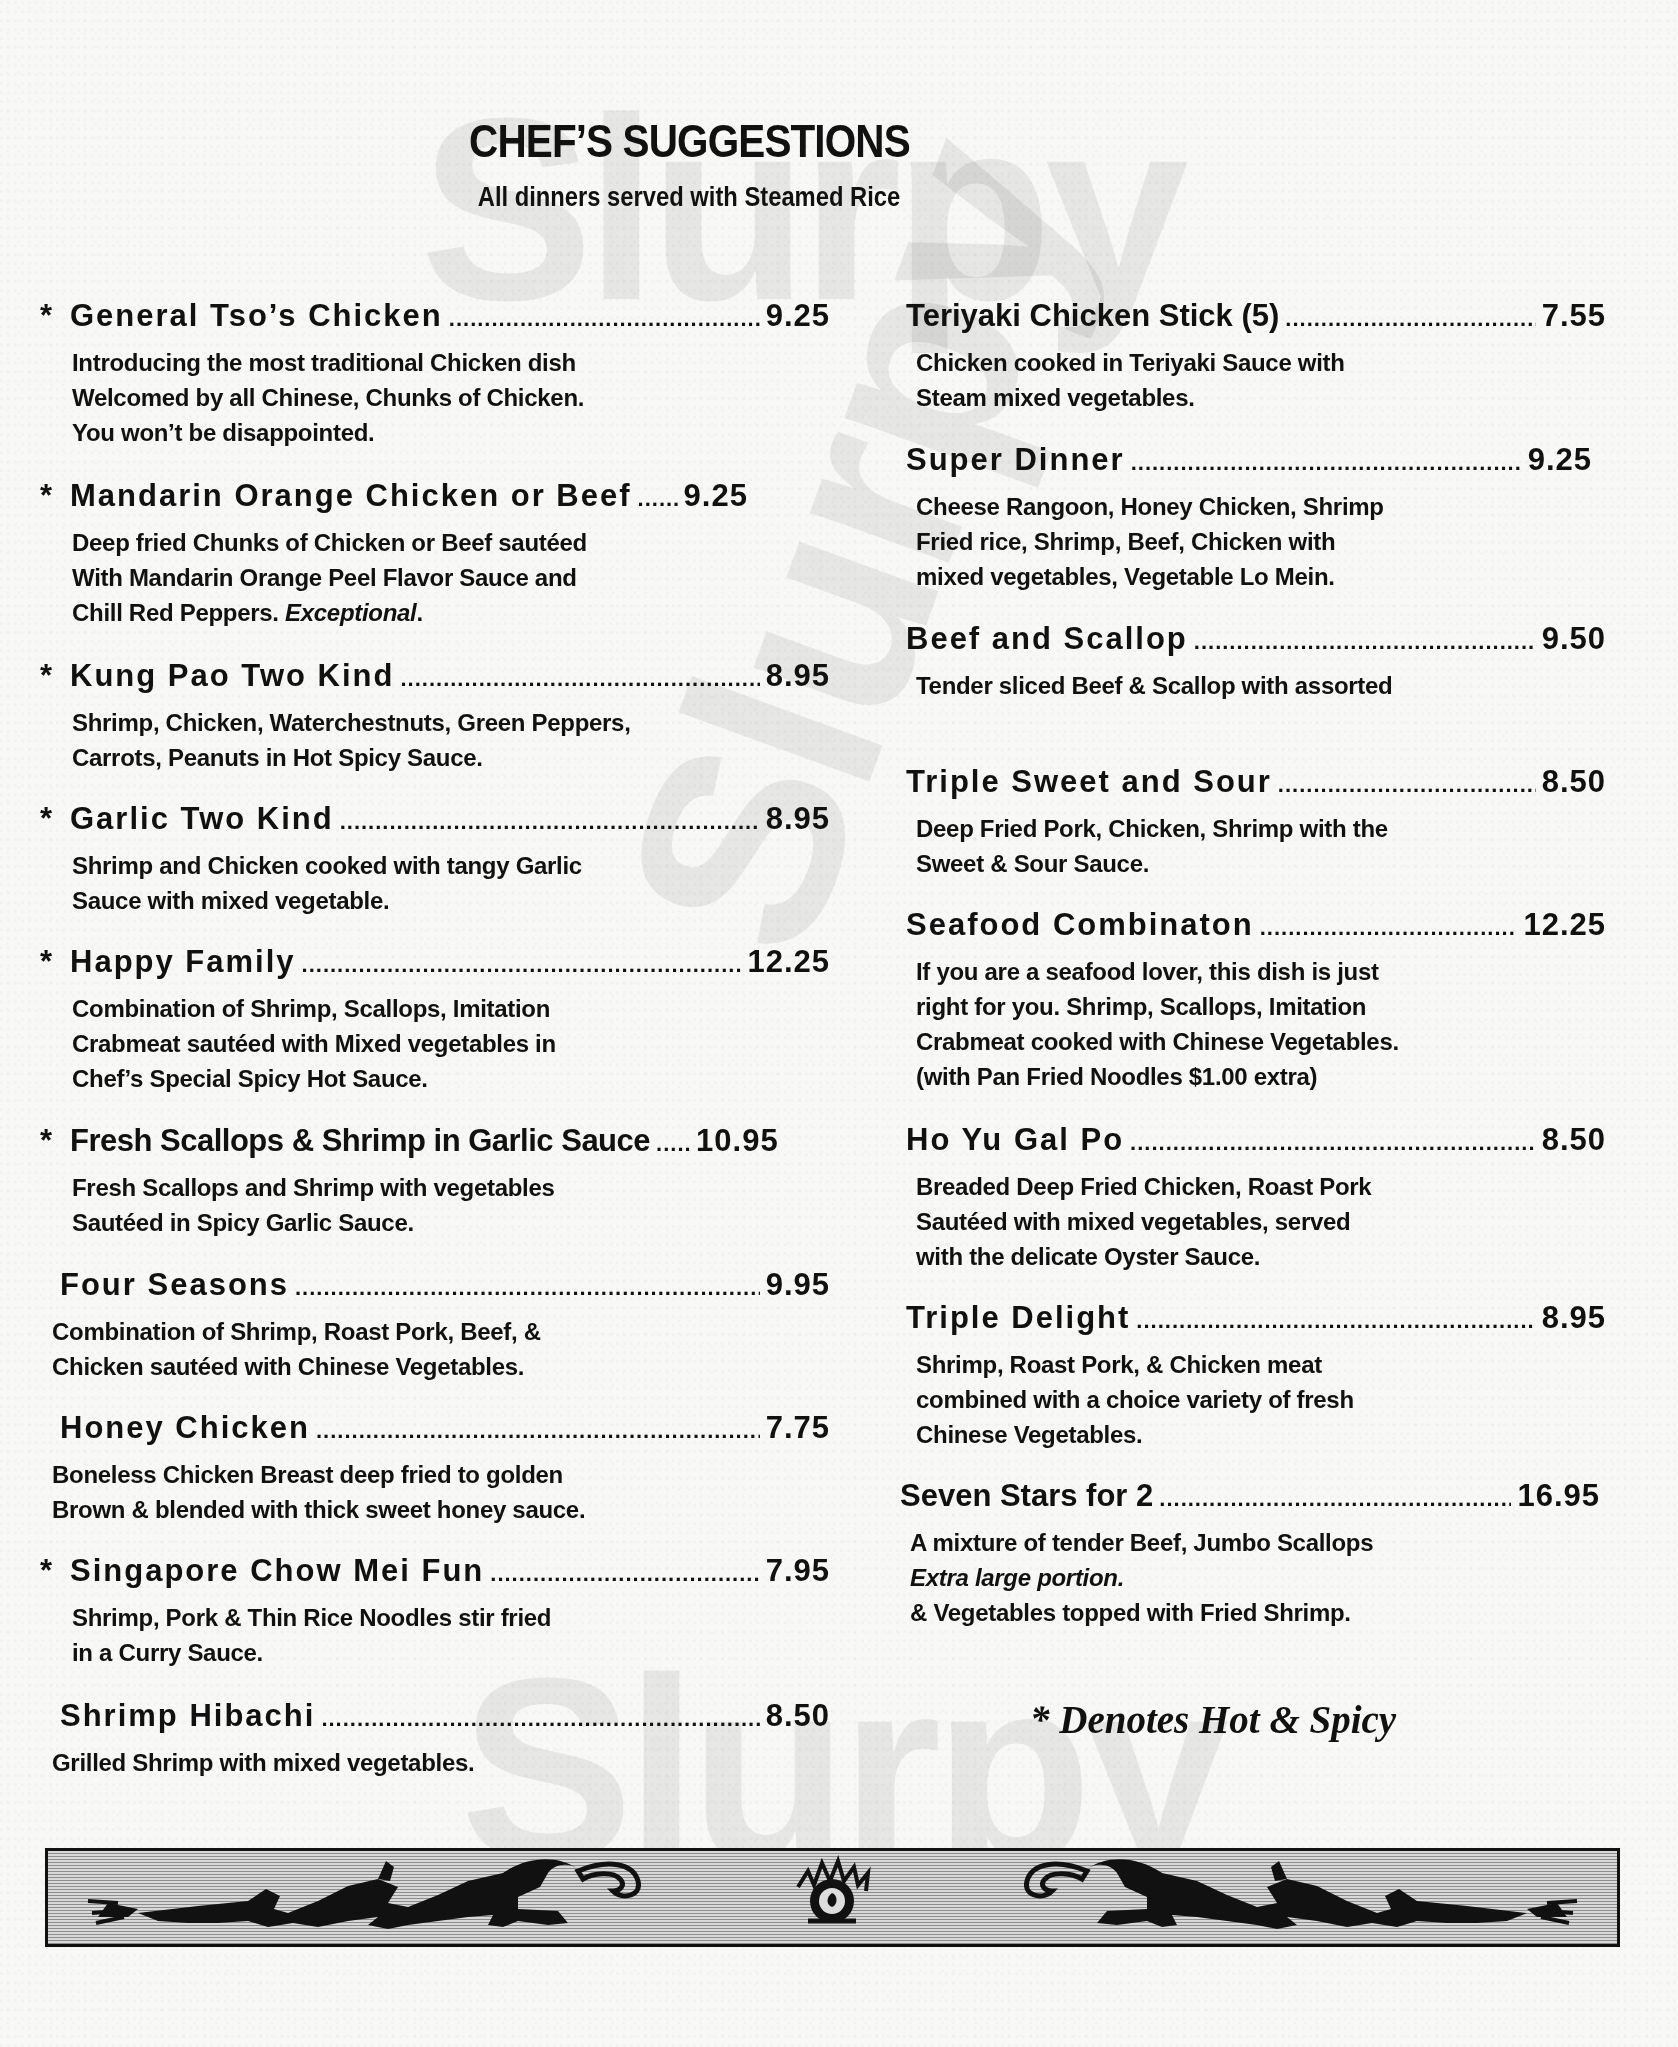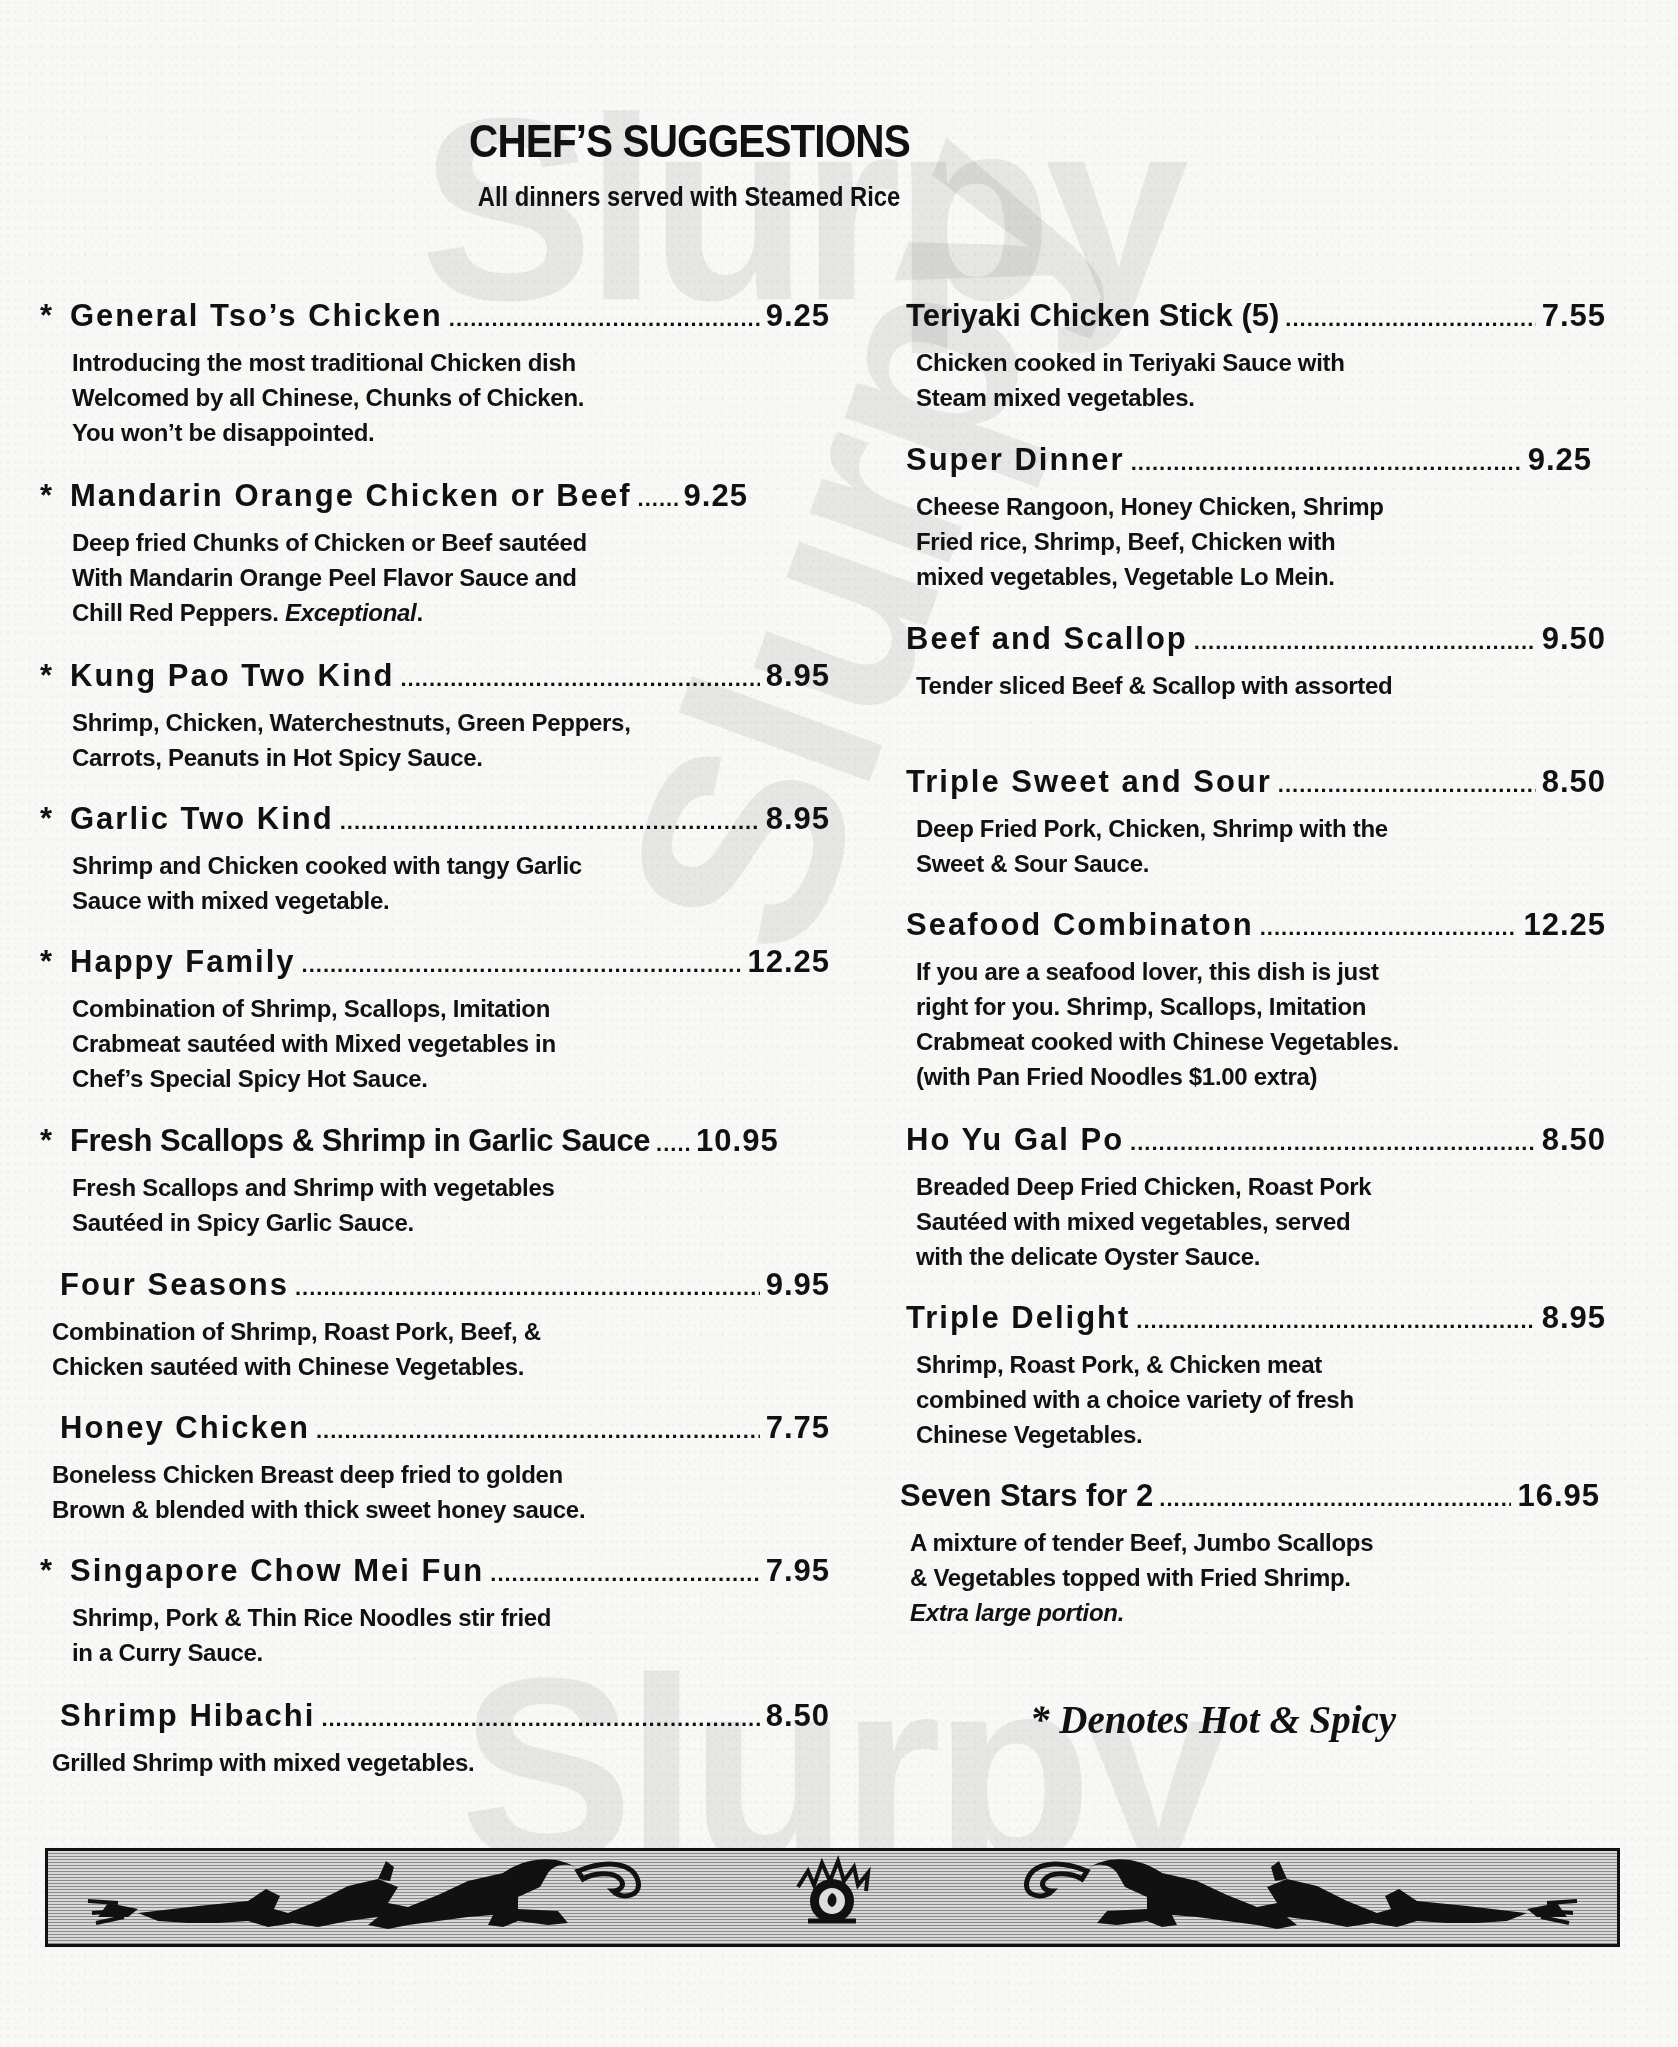--- a/index.html
+++ b/index.html
@@ -384,22 +384,22 @@
     </div>
 
     <div class="item" style="top:1180px; left:-6px">
       <div class="item-head condensed">
         <span class="name">Seven Stars for 2</span>
         <span class="dots"></span>
         <span class="price">16.95</span>
       </div>
       <div class="desc">
         <span class="line">A mixture of tender Beef, Jumbo Scallops</span>
+        <span class="line italic">Extra large portion.</span>
         <span class="line">&amp; Vegetables topped with Fried Shrimp.</span>
-        <span class="line italic">Extra large portion.</span>
       </div>
     </div>
   </div>
 
   <div class="footnote">* Denotes Hot &amp; Spicy</div>
 
   <div class="banner">
     <svg width="1569" height="93" viewBox="0 0 1569 93">
 
       <g fill="#111">

